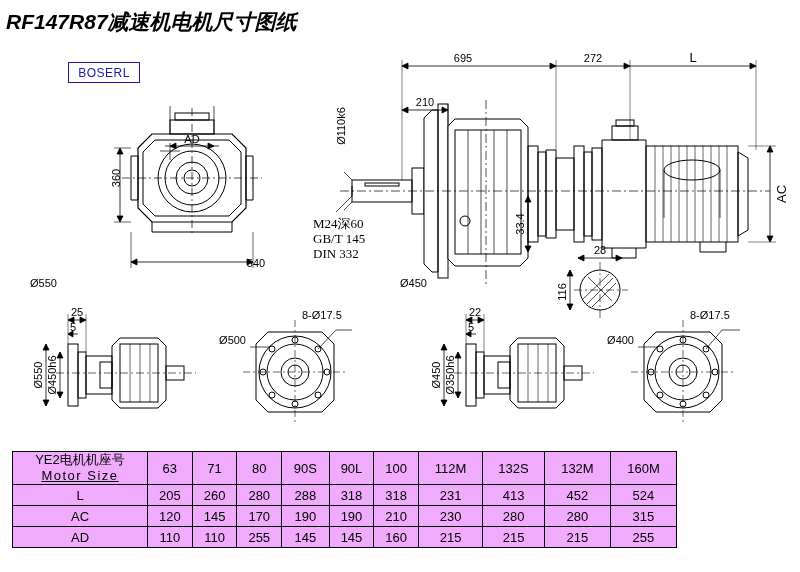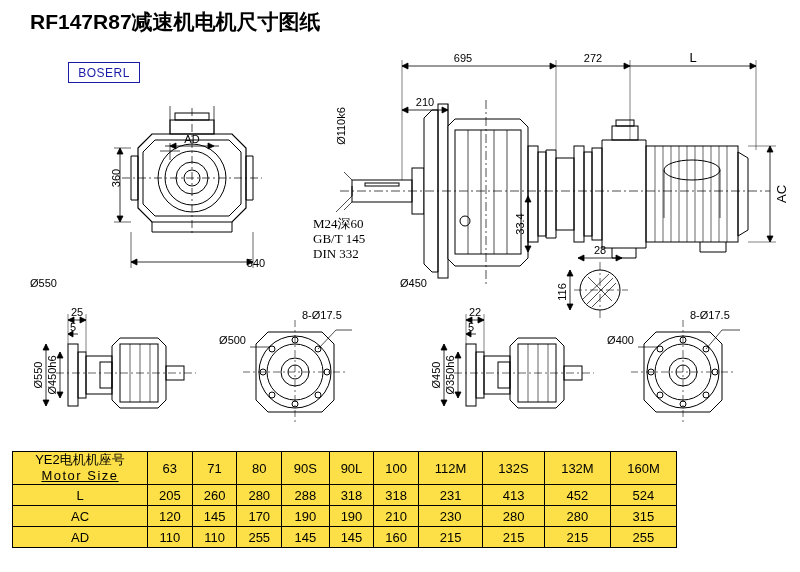--- a/index.html
+++ b/index.html
@@ -10,26 +10,27 @@
   body {
     width: 800px;
     height: 572px;
     position: relative;
     font-family: "Liberation Sans", sans-serif;
     color: #000;
     overflow: hidden;
   }
   #page-title {
     position: absolute;
-    left: 30px;
+    left: 6px;
     top: 8px;
     font-size: 21px;
     font-weight: bold;
     letter-spacing: 0px;
     white-space: nowrap;
+    font-style: italic;
   }
   #brand-box {
     position: absolute;
     left: 68px;
     top: 62px;
     width: 70px;
     height: 19px;
     border: 1px solid #1a1aa8;
     display: flex;
     align-items: center;
@@ -47,21 +48,21 @@
     width: 800px;
     height: 572px;
   }
   .tbl {
     position: absolute;
     left: 12px;
     top: 451px;
     width: 665px;
     border-collapse: collapse;
     font-size: 13px;
-    background: #fde047;
+    background: #f0abfc;
   }
   .tbl td {
     border: 1px solid #000;
     text-align: center;
     height: 20px;
     padding: 0;
   }
   .tbl td.rowhead {
     width: 134px;
     font-size: 13px;

